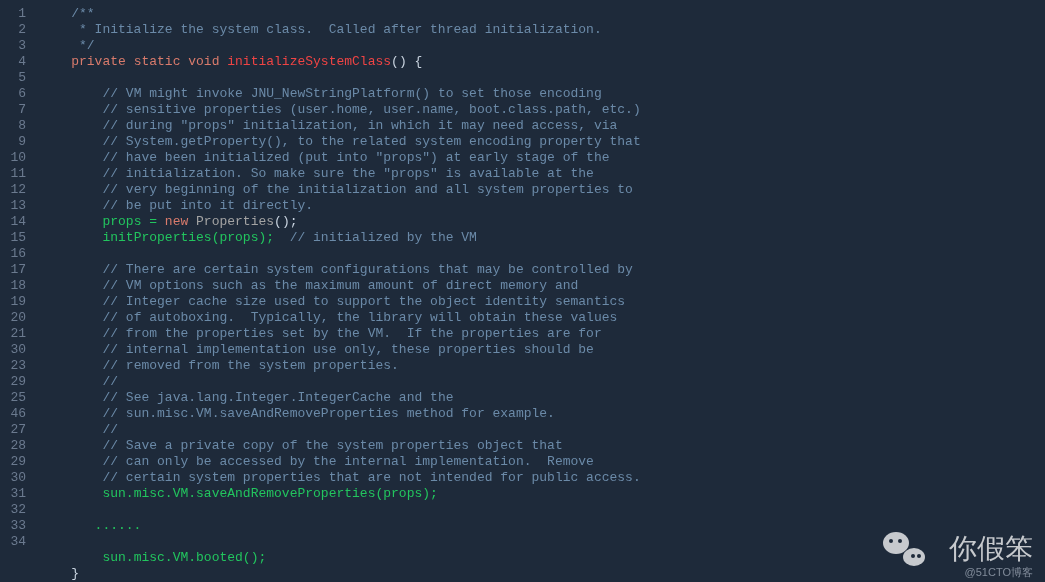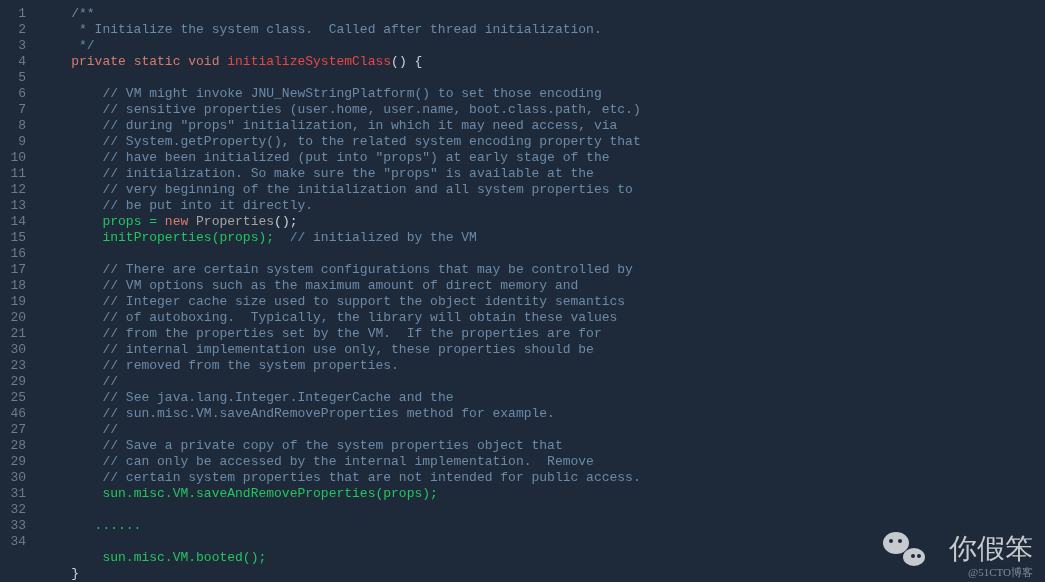--- a/index.html
+++ b/index.html
@@ -63,21 +63,21 @@
     width:22px; height:18px; background:#fff; border-radius:50%;
   }
   .wechat-icon .eye {
     position:absolute; width:4px; height:4px; background:#1e2a3a; border-radius:50%;
   }
   .wm-text { font-family: sans-serif; font-size: 28px; font-weight: 500; }
   .attribution {
     position: absolute;
     right: 12px;
     bottom: 2px;
-    font-family: Liberation Serif, serif;
+    font-family: Liberation Sans, sans-serif;
     font-size: 11px;
     color: #aab4c2;
     opacity: 0.7;
     margin-top: 45px;
   }
 </style>
 </head>
 <body>
 
 <div class="editor">

